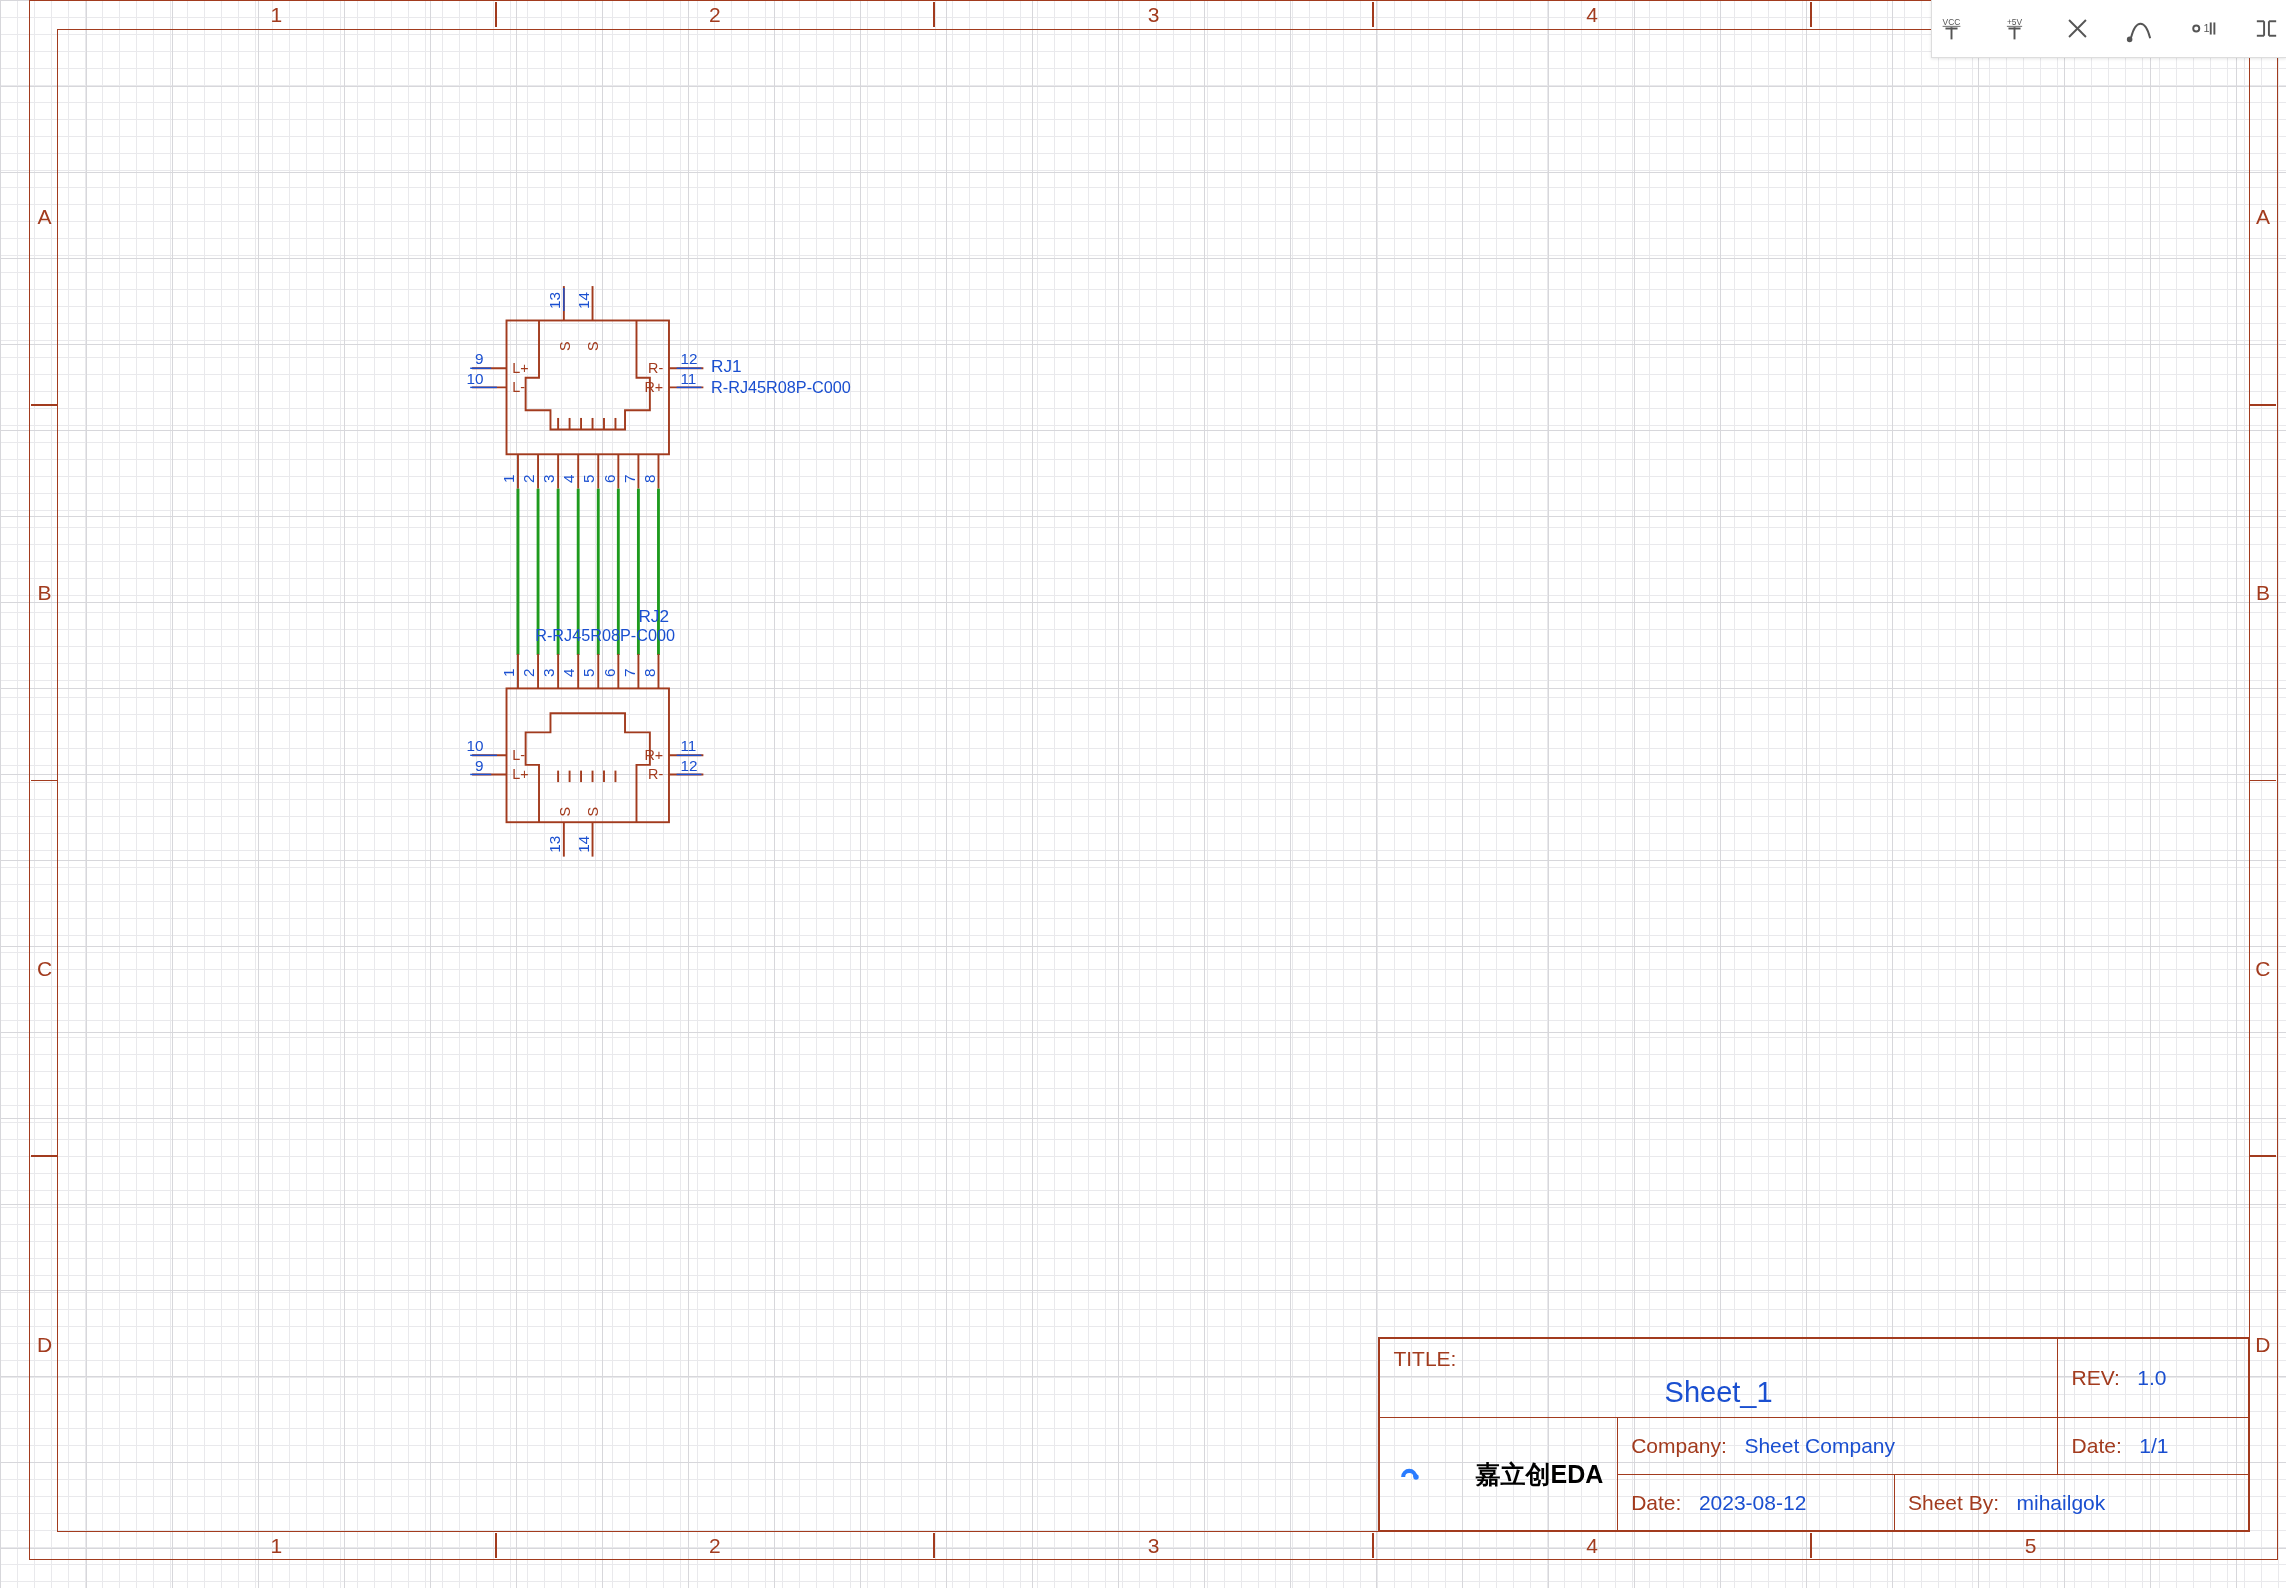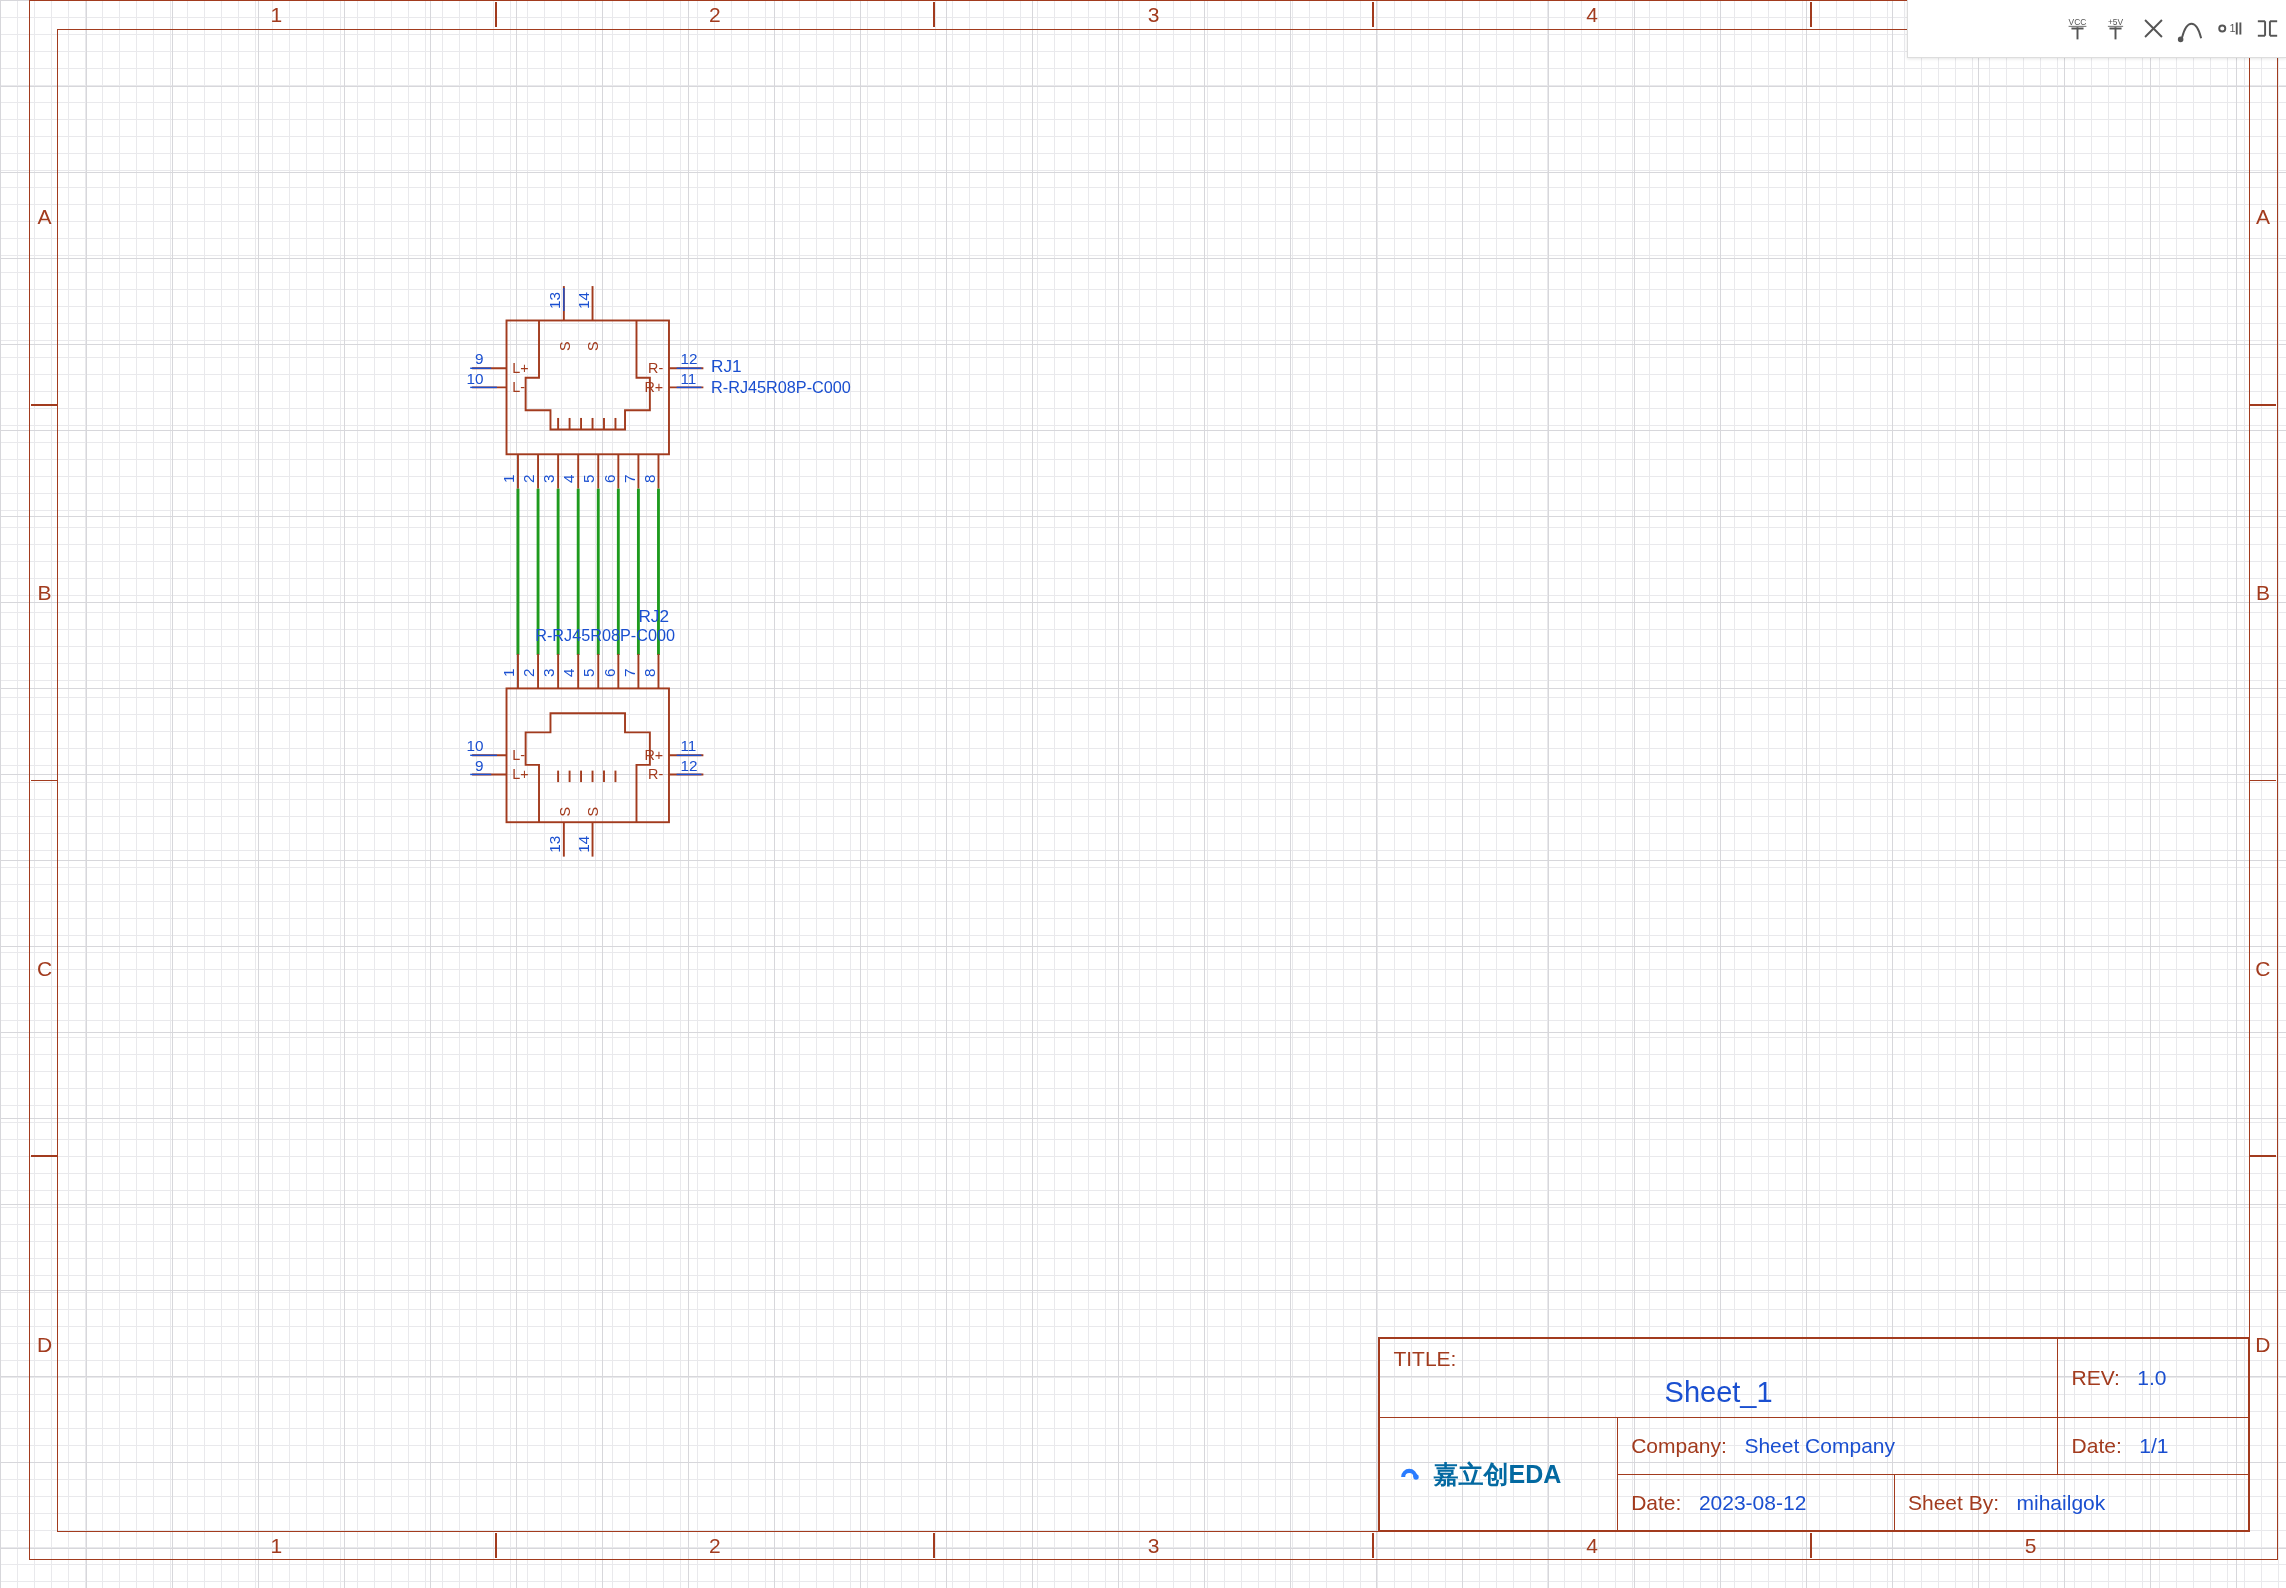--- a/index.html
+++ b/index.html
@@ -43,27 +43,27 @@
   .tick-v .mark{position:absolute;height:1.9px;background:var(--brown);}
   
   .title-block{position:absolute;right:36px;bottom:57px;width:870px;
     border:1.9px solid var(--brown);background:rgba(255,255,255,0);}
   .title-block table{border-collapse:collapse;width:100%;padding-left:32px;}
   .title-block td{border:1.9px solid var(--brown);padding:5.7px 13.4px;vertical-align:middle;
     font:500 21px/1.2 Arial;color:var(--brown);height:44px;}
   .title-block .val{color:var(--blue);font-weight:400;}
   .title-block .title-row td{height:67px;}
   .title-block .big{font-size:29px;text-align:center;}
-  .logo{color:#0369a1;font-weight:700;font-size:25px;display:flex;align-items:center;gap:7.6px;}
+  .logo{color:#000000;font-weight:700;font-size:25px;display:flex;align-items:center;gap:7.6px;justify-content:space-between;}
   .logo svg{width:32.5px;height:32.5px;}
   
   .toolbar{position:absolute;top:0;right:0;width:354px;height:57px;
     background:#fff;border:1px solid #ddd;border-top:0;border-right:0;
-    display:flex;align-items:center;justify-content:flex-end;
-    box-shadow:0 1px 2.9px rgba(0,0,0,.1);padding-left:24px;}
+    display:flex;align-items:center;justify-content:space-between;
+    box-shadow:0 1px 2.9px rgba(0,0,0,.1);}
   .tool{width:38px;height:38px;display:flex;align-items:center;justify-content:center;
     cursor:pointer;color:#555;font-size:23px;}
   .tool svg{width:29px;height:29px;stroke:#555;stroke-width:1.6;fill:none;}
   
   .schematic{position:absolute;left:0;top:0;}
   .pin-num{font:16px Arial;fill:var(--blue);}
   .pin-name{font:15px Arial;fill:var(--brown);}
   .ref{font:18px Arial;fill:var(--blue);}
   .part{font:17px Arial;fill:var(--blue);}
   .body-stroke{stroke:var(--brown);stroke-width:2;fill:none;}

